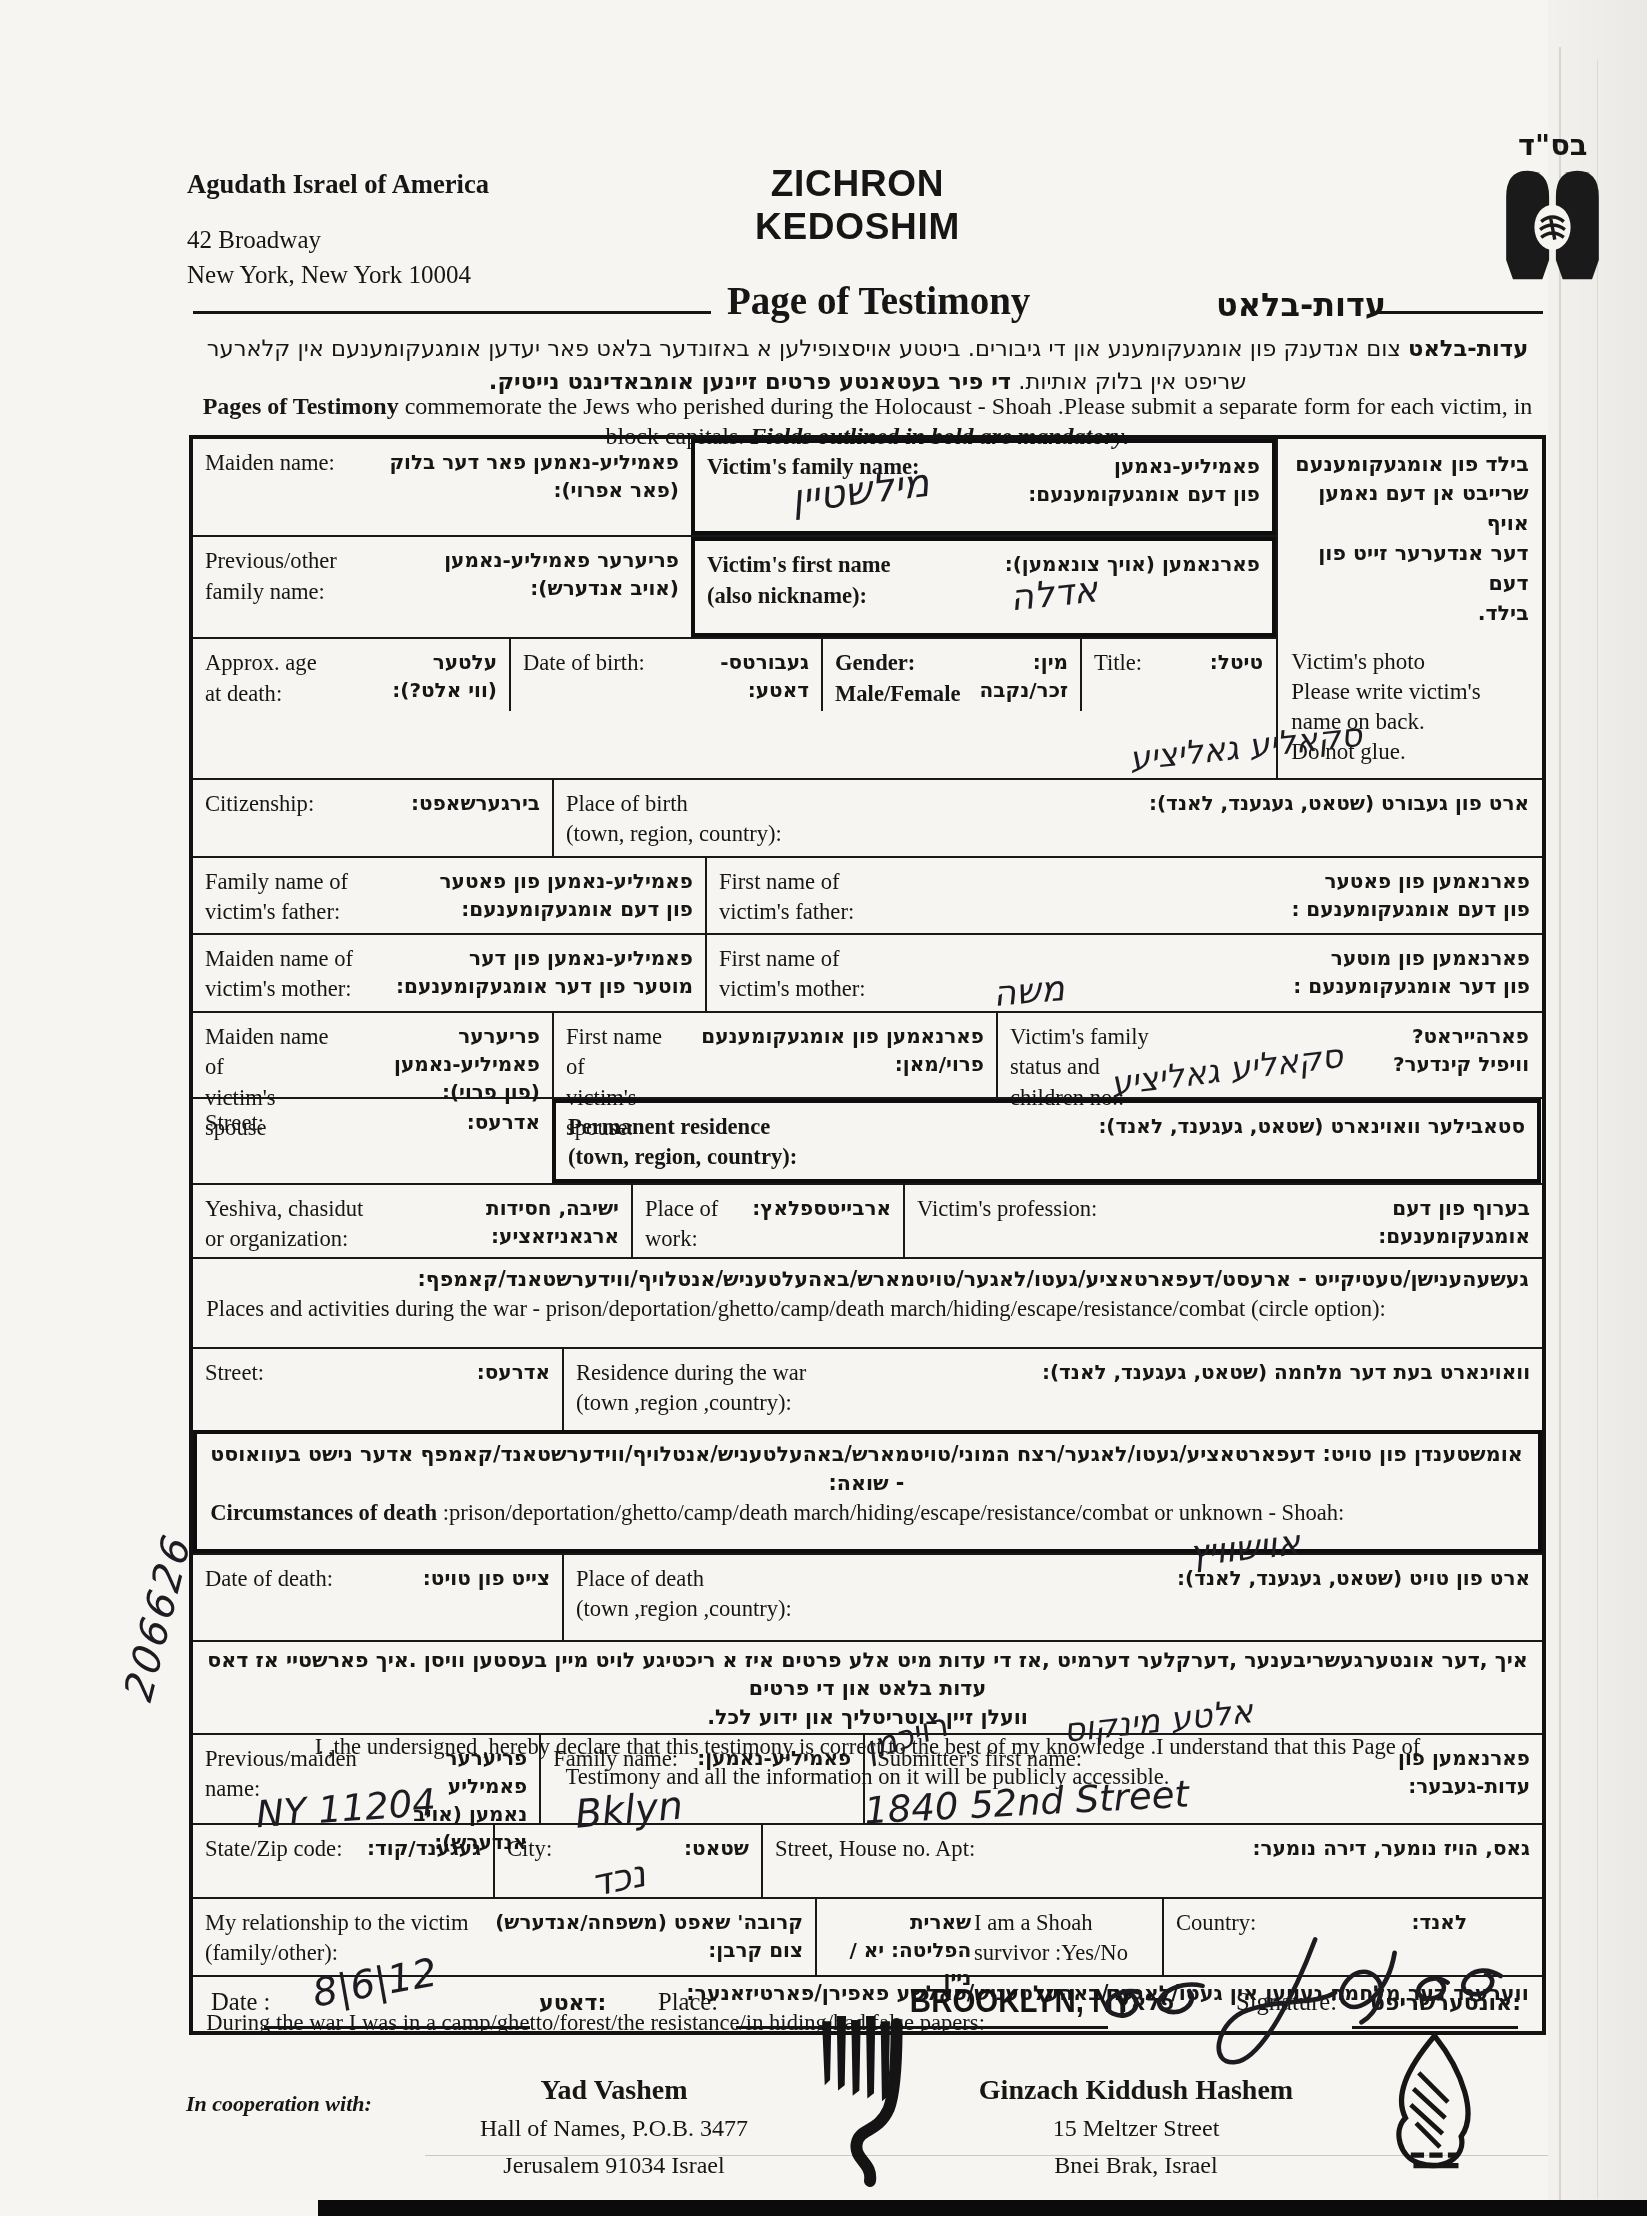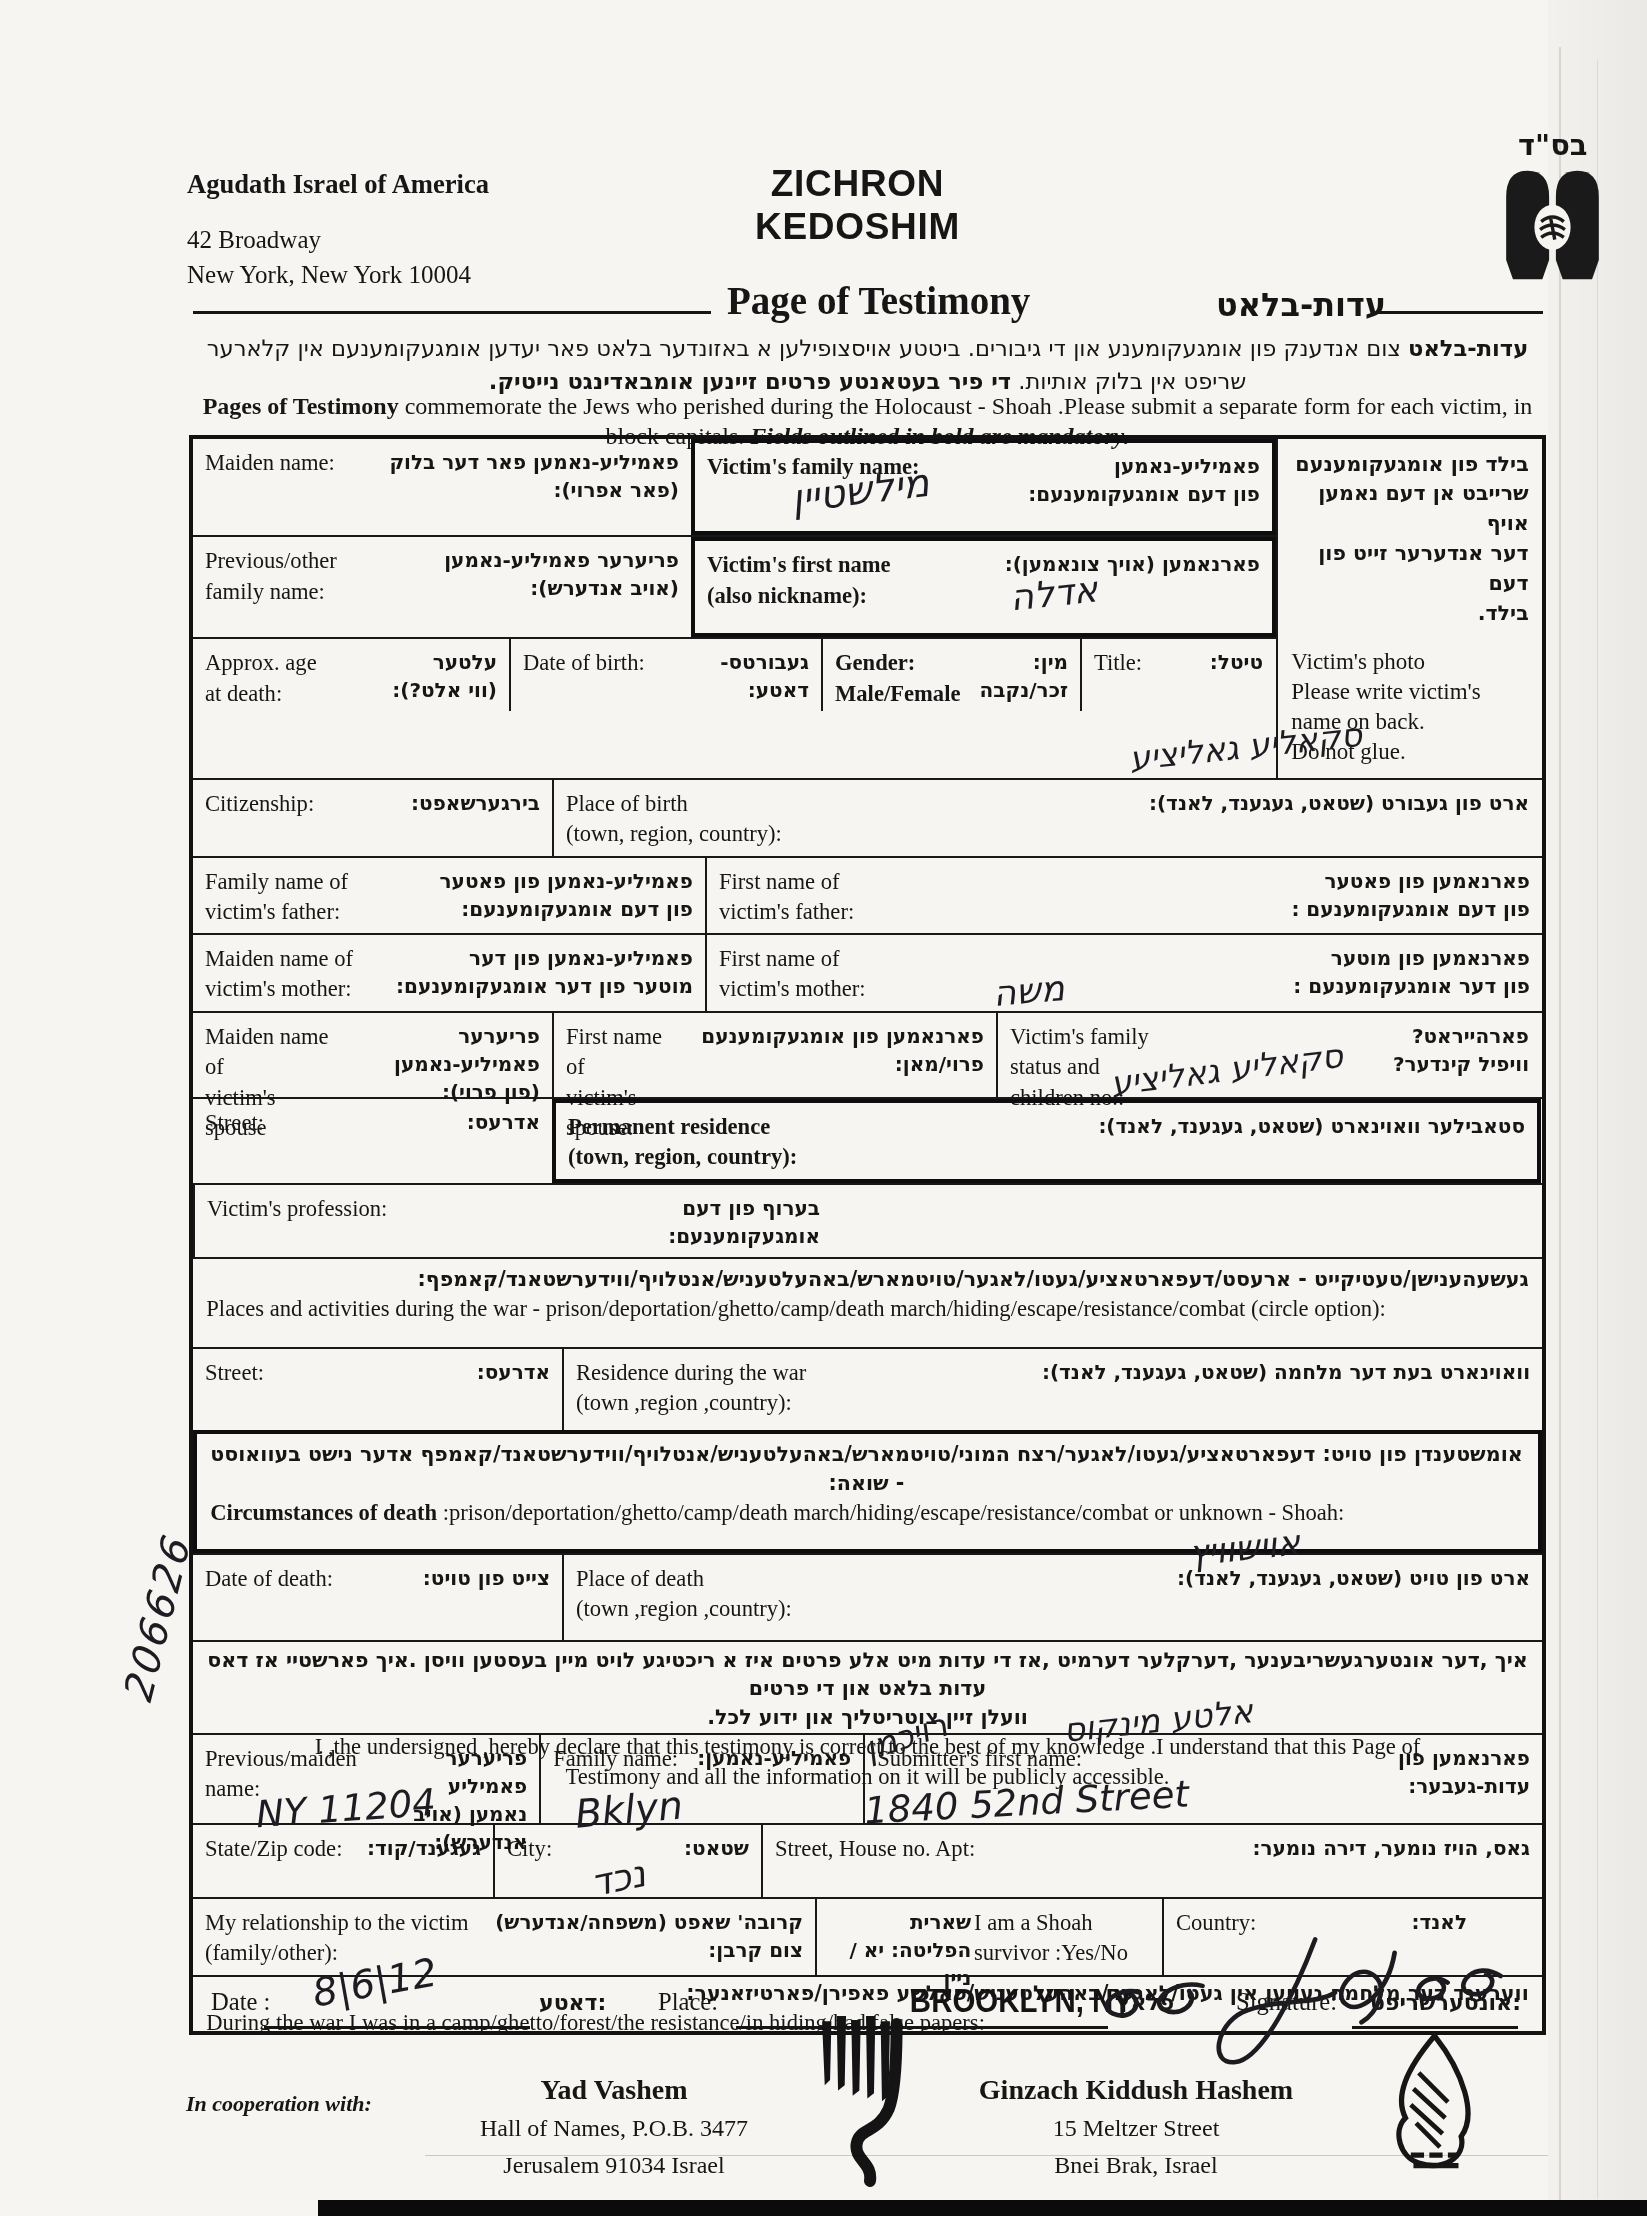--- a/index.html
+++ b/index.html
@@ -204,20 +204,28 @@
         <span class="en-lab">Street:</span>
         <span class="he-lab">אדרעס:</span>
       </div>
       <div class="cell boldcell" style="width:989px;">
         <span class="en-lab" style="font-weight:bold;"><span>Permanent residence</span><br><span>(town, region, country):</span></span>
         <span class="he-lab" style="font-weight:800;">סטאבילער וואוינארט (שטאט, געגענד, לאנד):</span>
       </div>
     </div>
 
     <div class="row" style="height:74px;">
+      <div class="cell cfirst" style="width:438px;">
+        <span class="en-lab"><span>Yeshiva, chasidut</span><br><span>or organization:</span></span>
+        <span class="he-lab"><span>ישיבה, חסידות</span><br><span>ארגאניזאציע:</span></span>
+      </div>
+      <div class="cell" style="width:272px;">
+        <span class="en-lab">Place of work:</span>
+        <span class="he-lab">ארבייטספלאץ:</span>
+      </div>
       <div class="cell" style="width:639px;">
         <span class="en-lab">Victim's profession:</span>
         <span class="he-lab"><span>בערוף פון דעם</span><br><span>אומגעקומענעם:</span></span>
       </div>
     </div>
 
     <div class="row" style="height:90px;">
       <div class="cell cfirst fullrow" style="width:1349px;">
         <div class="yi-line">געשעהענישן/טעטיקייט - ארעסט/דעפארטאציע/געטו/לאגער/טויטמארש/באהעלטעניש/אנטלויף/ווידערשטאנד/קאמפף:</div>
         <div class="en-line">Places and activities during the war - prison/deportation/ghetto/camp/death march/hiding/escape/resistance/combat (circle option):</div>

